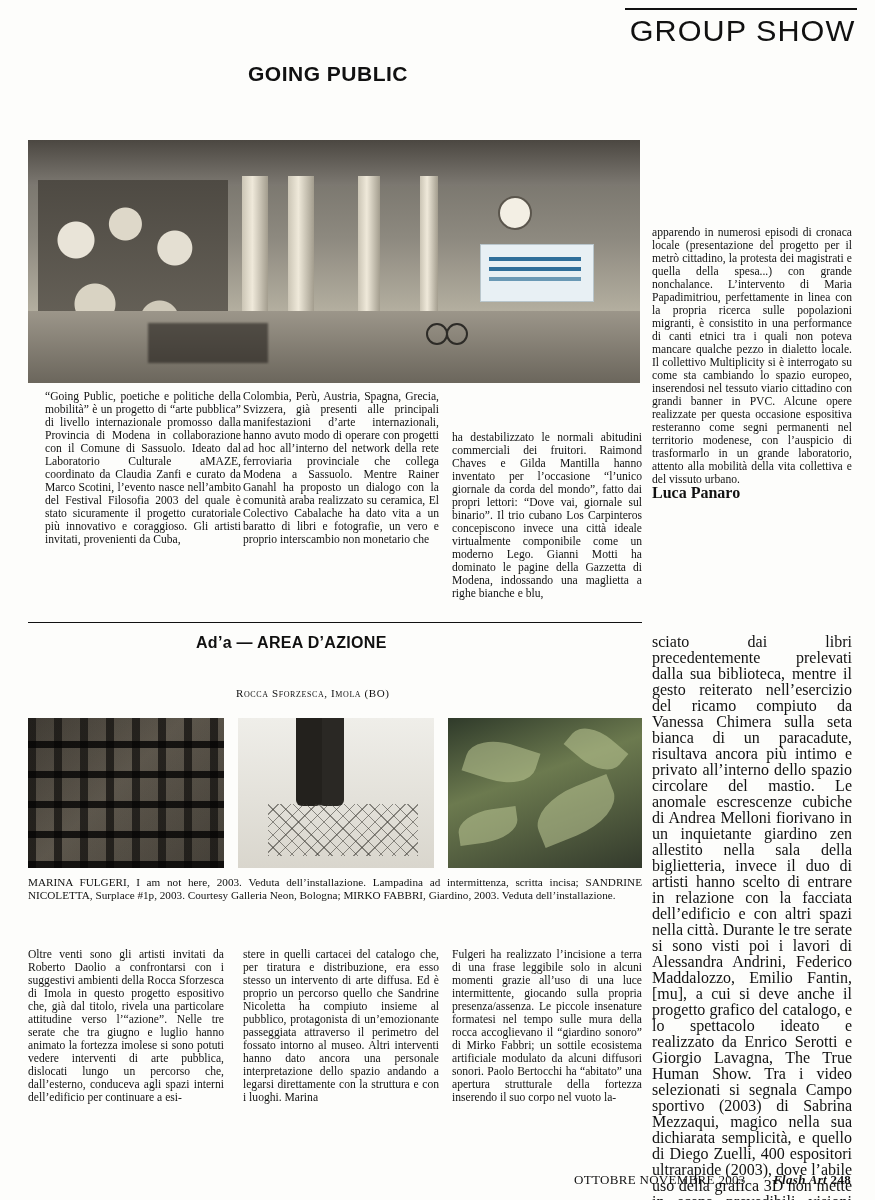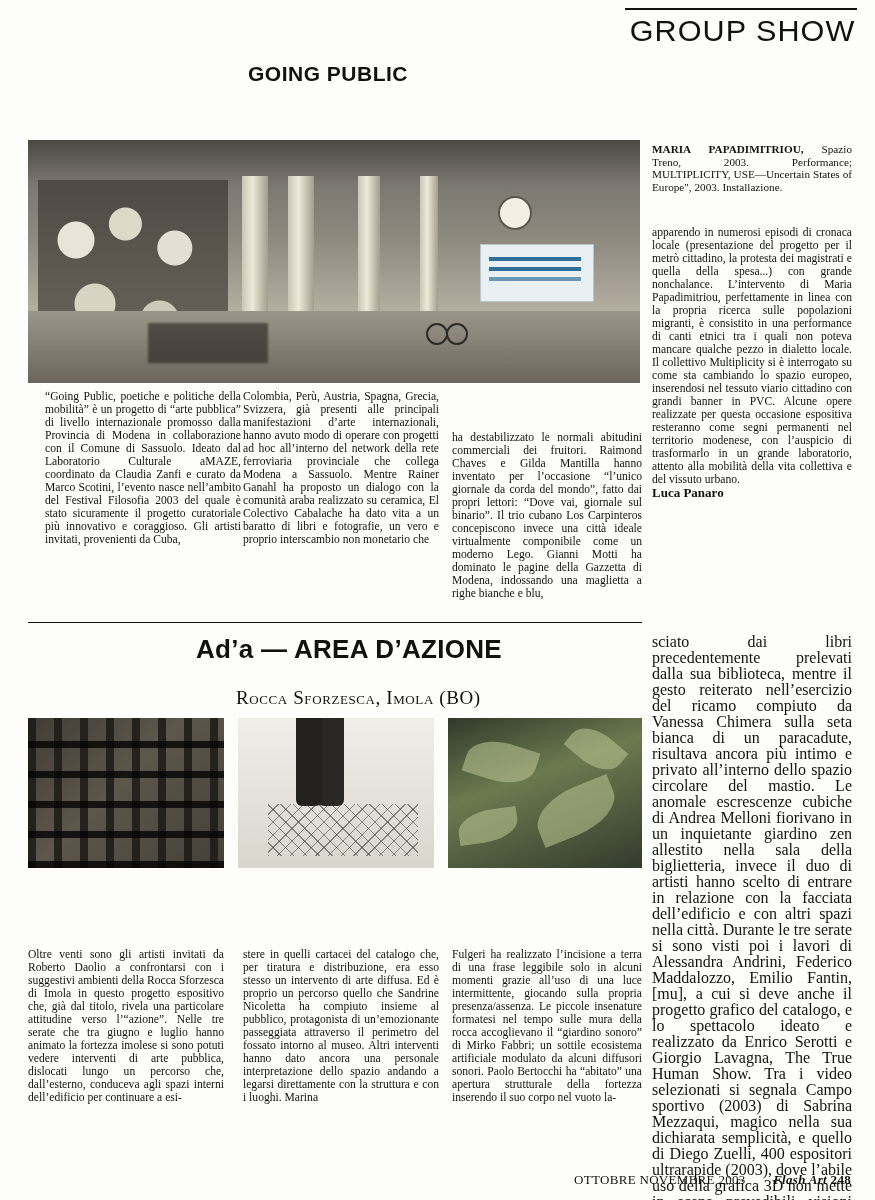--- a/index.html
+++ b/index.html
@@ -75,40 +75,40 @@
     font-size:11.2px;line-height:12.6px;text-align:justify;
   }
   .capA b{font-weight:bold;}
 
   
   .colR1{
     position:absolute;left:652px;top:226px;width:200px;
     font-size:11.6px;line-height:12.9px;text-align:justify;
     hyphens:auto;
   }
-  .sig{font-weight:bold;font-size:13px;}
+  .sig{font-weight:bold;font-size:16px;}
 
   
   .c1a{position:absolute;left:45px;top:390px;width:196px;}
   .c1b{position:absolute;left:243px;top:390px;width:196px;}
   .c1c{position:absolute;left:452px;top:390px;width:190px;margin-top:41px;}
   .bodycol{font-size:11.6px;line-height:13.0px;text-align:justify;hyphens:auto;}
 
   
   .divider{position:absolute;left:28px;top:622px;width:614px;height:1px;background:#111;}
 
   
   .title2{
     position:absolute;left:196px;top:634px;
     font-family:"Liberation Sans", sans-serif;
-    font-weight:bold;font-size:26px;letter-spacing:0.3px;
+    font-weight:bold;font-size:16px;letter-spacing:0.3px;
   }
   .subtitle2{
     position:absolute;left:236px;top:687px;
-    font-size:19px;letter-spacing:.6px;font-variant:small-caps;
+    font-size:11px;letter-spacing:.6px;font-variant:small-caps;
   }
 
   
   .ph2{position:absolute;top:718px;height:150px;overflow:hidden;}
   .ph2a{left:28px;width:196px;background:linear-gradient(135deg,#1c1a17,#4a453d 45%,#211f1b);}
   .ph2a .bars{position:absolute;inset:0;background:repeating-linear-gradient(90deg,rgba(10,9,8,.9) 0 8px,rgba(120,112,98,.25) 8px 26px);}
   .ph2a .bars2{position:absolute;inset:0;background:repeating-linear-gradient(0deg,rgba(10,9,8,.85) 0 7px,rgba(120,112,98,.2) 7px 30px);}
   .ph2b{left:238px;width:196px;background:linear-gradient(180deg,#efeee9,#d9d6cd);}
   .ph2b .legs{position:absolute;left:58px;top:0;width:26px;height:88px;background:#23211d;border-radius:0 0 6px 6px;box-shadow:22px 0 0 #2a2824;}
   .ph2b .net{position:absolute;left:30px;top:86px;width:150px;height:52px;background:
@@ -160,21 +160,20 @@
     <div class="ph1-col c2"></div>
     <div class="ph1-col c3"></div>
     <div class="ph1-col c4"></div>
     <div class="ph1-clock"></div>
     <div class="ph1-banner"></div>
     <div class="ph1-floor"></div>
     <div class="ph1-bike"></div>
     <div class="ph1-dark"></div>
   </div>
 
-  <div class="capA"><b>MARIA PAPADIMITRIOU,</b> Spazio Treno, 2003. Performance; MULTIPLICITY, USE—Uncertain States of Europe", 2003. Installazione.</div>
 
   <div class="colR1 bodycol">
     <span>apparendo in numerosi episodi di cronaca locale (presentazione del progetto per il metrò cittadino, la protesta dei magistrati e quella della spesa...) con grande nonchalance. L’intervento di Maria Papadimitriou, perfettamente in linea con la propria ricerca sulle popolazioni migranti, è consistito in una performance di canti etnici tra i quali non poteva mancare qualche pezzo in dialetto locale. Il collettivo Multiplicity si è interrogato su come sta cambiando lo spazio europeo, inserendosi nel tessuto viario cittadino con grandi banner in PVC. Alcune opere realizzate per questa occasione espositiva resteranno come segni permanenti nel territorio modenese, con l’auspicio di trasformarlo in un grande laboratorio, attento alla mobilità della vita collettiva e del vissuto urbano.</span>
     <div class="sig">Luca Panaro</div>
   </div>
 
   <div class="c1a bodycol">“Going Public, poetiche e politiche della mobilità” è un progetto di “arte pubblica” di livello internazionale promosso dalla Provincia di Modena in collaborazione con il Comune di Sassuolo. Ideato dal Laboratorio Culturale aMAZE, coordinato da Claudia Zanfi e curato da Marco Scotini, l’evento nasce nell’ambito del Festival Filosofia 2003 del quale è stato sicuramente il progetto curatoriale più innovativo e coraggioso. Gli artisti invitati, provenienti da Cuba,</div>
   <div class="c1b bodycol">Colombia, Perù, Austria, Spagna, Grecia, Svizzera, già presenti alle principali manifestazioni d’arte internazionali, hanno avuto modo di operare con progetti ad hoc all’interno del network della rete ferroviaria provinciale che collega Modena a Sassuolo. Mentre Rainer Ganahl ha proposto un dialogo con la comunità araba realizzato su ceramica, El Colectivo Cabalache ha dato vita a un baratto di libri e fotografie, un vero e proprio interscambio non monetario che</div>
   <div class="c1c bodycol">ha destabilizzato le normali abitudini commerciali dei fruitori. Raimond Chaves e Gilda Mantilla hanno inventato per l’occasione “l’unico giornale da corda del mondo”, fatto dai propri lettori: “Dove vai, giornale sul binario”. Il trio cubano Los Carpinteros concepiscono invece una città ideale virtualmente componibile come un moderno Lego. Gianni Motti ha dominato le pagine della Gazzetta di Modena, indossando una maglietta a righe bianche e blu,</div>
 
@@ -191,20 +190,21 @@
     <div class="legs"></div>
     <div class="net"></div>
   </div>
   <div class="ph2 ph2c">
     <div class="leaf l1"></div>
     <div class="leaf l2"></div>
     <div class="leaf l3"></div>
     <div class="leaf l4"></div>
   </div>
 
+  <div class="capB">MARINA FULGERI, I am not here, 2003. Veduta dell’installazione. Lampadina ad intermittenza, scritta incisa; SANDRINE NICOLETTA, Surplace #1p, 2003. Courtesy Galleria Neon, Bologna; MIRKO FABBRI, Giardino, 2003. Veduta dell’installazione.</div>
 
   <div class="c2a bodycol">Oltre venti sono gli artisti invitati da Roberto Daolio a confrontarsi con i suggestivi ambienti della Rocca Sforzesca di Imola in questo progetto espositivo che, già dal titolo, rivela una particolare attitudine verso l’“azione”. Nelle tre serate che tra giugno e luglio hanno animato la fortezza imolese si sono potuti vedere interventi di arte pubblica, dislocati lungo un percorso che, dall’esterno, conduceva agli spazi interni dell’edificio per continuare a esi-</div>
   <div class="c2b bodycol">stere in quelli cartacei del catalogo che, per tiratura e distribuzione, era esso stesso un intervento di arte diffusa. Ed è proprio un percorso quello che Sandrine Nicoletta ha compiuto insieme al pubblico, protagonista di un’emozionante passeggiata attraverso il perimetro del fossato intorno al museo. Altri interventi hanno dato ancora una personale interpretazione dello spazio andando a legarsi direttamente con la struttura e con i luoghi. Marina</div>
   <div class="c2c bodycol">Fulgeri ha realizzato l’incisione a terra di una frase leggibile solo in alcuni momenti grazie all’uso di una luce intermittente, giocando sulla propria presenza/assenza. Le piccole insenature formatesi nel tempo sulle mura della rocca accoglievano il “giardino sonoro” di Mirko Fabbri; un sottile ecosistema artificiale modulato da alcuni diffusori sonori. Paolo Bertocchi ha “abitato” una apertura strutturale della fortezza inserendo il suo corpo nel vuoto la-</div>
 
   <div class="colR2 bodycol">
     <span>sciato dai libri precedentemente prelevati dalla sua biblioteca, mentre il gesto reiterato nell’esercizio del ricamo compiuto da Vanessa Chimera sulla seta bianca di un paracadute, risultava ancora più intimo e privato all’interno dello spazio circolare del mastio. Le anomale escrescenze cubiche di Andrea Melloni fiorivano in un inquietante giardino zen allestito nella sala della biglietteria, invece il duo di artisti hanno scelto di entrare in relazione con la facciata dell’edificio e con altri spazi nella città. Durante le tre serate si sono visti poi i lavori di Alessandra Andrini, Federico Maddalozzo, Emilio Fantin, [mu], a cui si deve anche il progetto grafico del catalogo, e lo spettacolo ideato e realizzato da Enrico Serotti e Giorgio Lavagna, The True Human Show. Tra i video selezionati si segnala Campo sportivo (2003) di Sabrina Mezzaqui, magico nella sua dichiarata semplicità, e quello di Diego Zuelli, 400 espositori ultrarapide (2003), dove l’abile uso della grafica 3D non mette in scena prevedibili visioni fantascientifiche, ma serve a rendere reale la scoperta di un luogo della m</span><span class="tinyline"></span>
     <div class="sigline">Daniela Lotta</div>
   </div>
 

